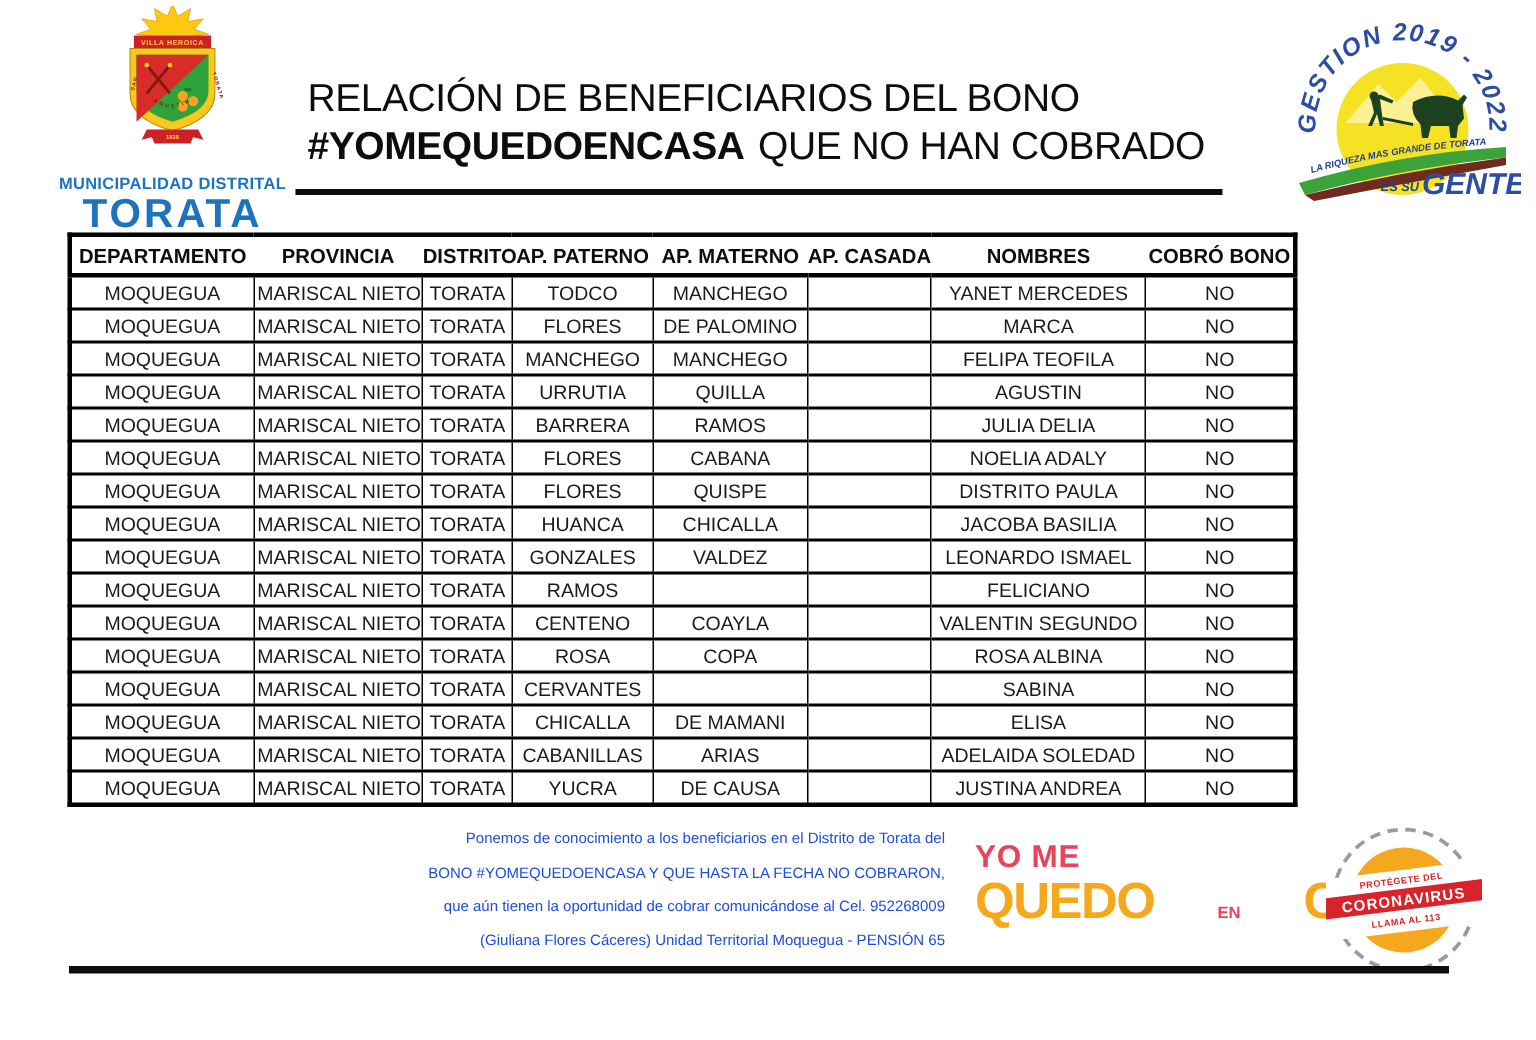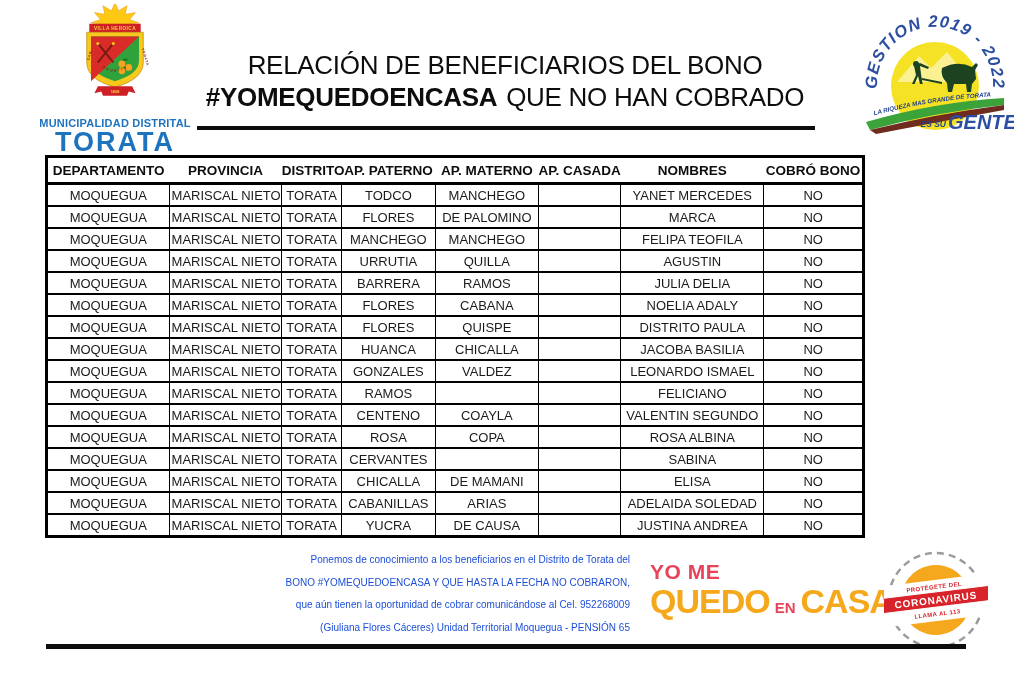--- a/index.html
+++ b/index.html
@@ -6,21 +6,21 @@
   .page { position:relative; width:1024px; height:693px; background:#ffffff;
           font-family:"Liberation Sans", sans-serif; overflow:hidden; color:#111; }
 
   
   .muni-logo { position:absolute; left:35px; top:4px; width:160px; text-align:center; }
   .muni-logo svg { display:block; margin:0 auto; }
   .muni-line1 { font-size:11px; font-weight:bold; color:#1E73BE; letter-spacing:0.2px; margin-top:17px; }
   .muni-line2 { font-size:27px; font-weight:800; color:#1E73BE; letter-spacing:2px; line-height:26px; }
 
   
-  .title-block { position:absolute; left:195px; top:50px; width:620px; text-align:center; color:#0d0d0d; }
+  .title-block { position:absolute; left:205px; top:50px; width:620px; text-align:left; color:#0d0d0d; }
   .title-line1 { font-size:26px; letter-spacing:-0.3px; line-height:31px; }
   .title-line2 { font-size:26px; letter-spacing:-0.3px; line-height:31px; margin-top:1px; }
   .title-line2 .bold { font-weight:bold; }
   .title-line2 .rest { margin-left:9px; }
   .title-underline { position:absolute; left:197px; top:126px; width:618px; height:4px; background:#0d0d0d; }
 
   
   .gestion-logo { position:absolute; left:856px; top:2px; width:158px; height:150px; }
 
   
@@ -36,23 +36,23 @@
                   border:1px solid #000; border-top-width:2px; color:#1a1a1a;
                   white-space:nowrap; overflow:hidden; }
 
   
   .notice { position:absolute; left:40px; top:549px; width:590px; text-align:right;
             font-size:10px; line-height:22.5px; color:#1d4ed8; }
 
   
   .campaign { position:absolute; left:650px; top:560px; width:235px; }
   .c-line1 { font-size:21px; font-weight:700; color:#E8435A; letter-spacing:0.5px; }
-  .c-line2 { display:flex; align-items:baseline; margin-top:-2px; }
+  .c-line2 { display:flex; align-items:baseline; margin-top:-2px;gap:37px; }
   .c-quedo, .c-casa { font-size:34px; font-weight:800; color:#F6A81C; letter-spacing:-1px; }
-  .c-en { font-size:15px; font-weight:800; color:#E8435A; margin:0 5px; }
+  .c-en { font-size:11px; font-weight:800; color:#E8435A; margin:0 5px; }
 
   
   .badge { position:absolute; left:884px; top:550px; width:104px; height:104px; }
 
   
   .bottom-rule { position:absolute; left:46px; top:644px; width:920px; height:5px; background:#0d0d0d; }
 
   svg text { font-family:"Liberation Sans", sans-serif; }
 </style>
 </head>

